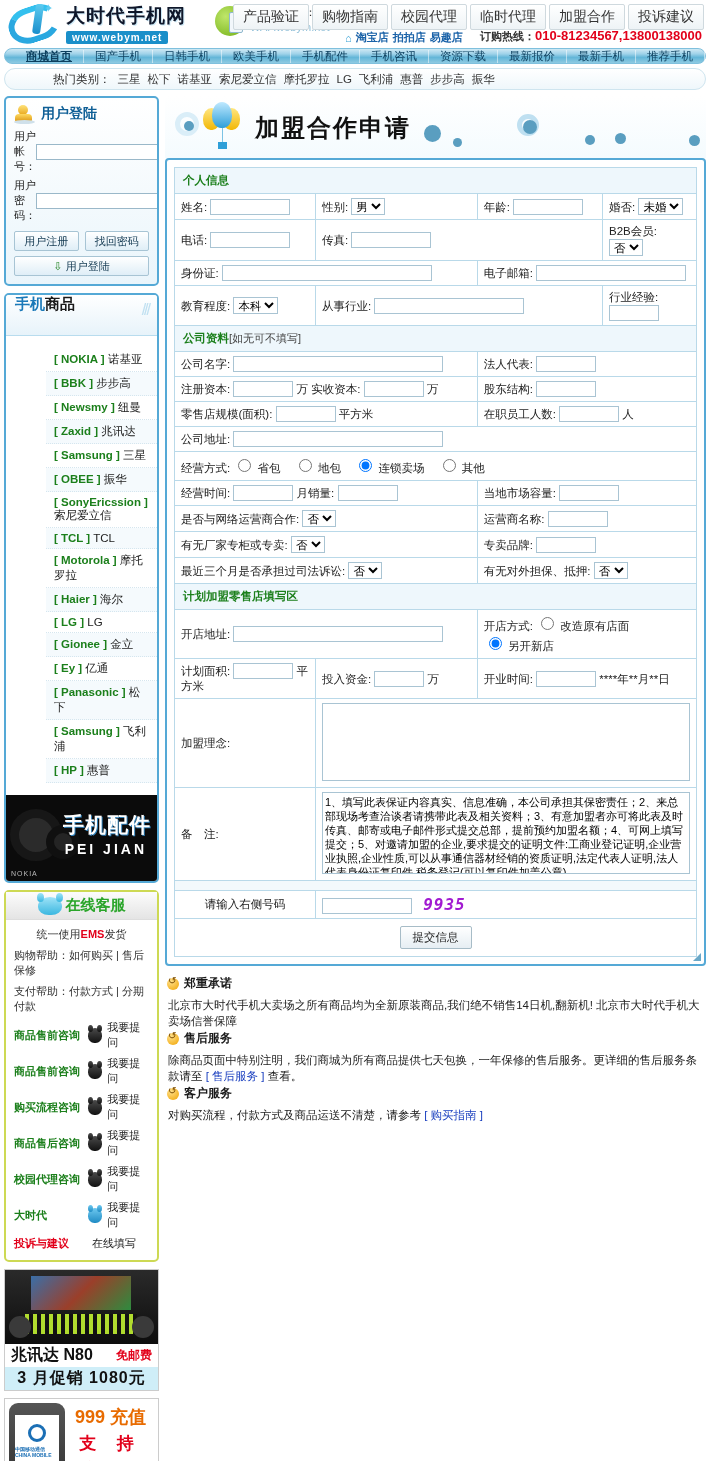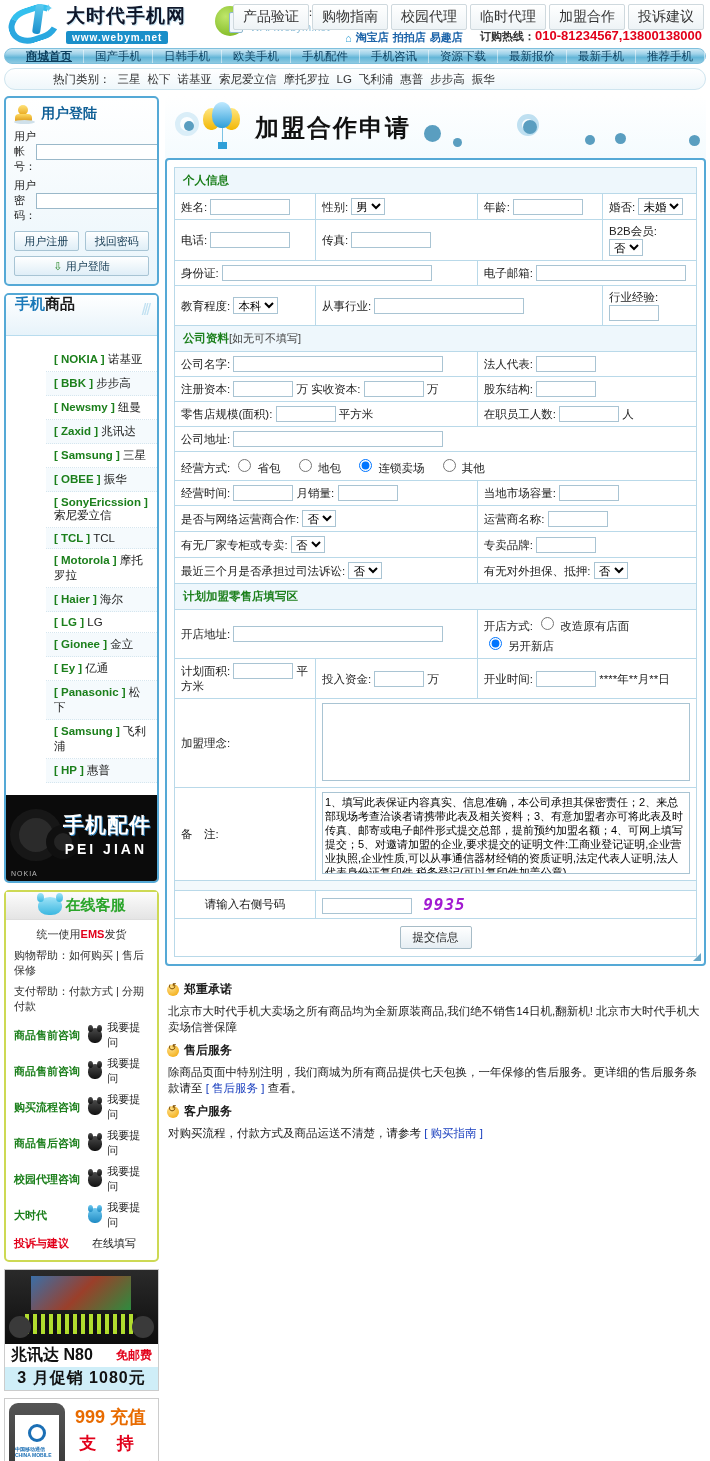--- a/index.html
+++ b/index.html
@@ -286,21 +286,21 @@
   .btn-submit {
     font-size:11.5px; padding:3px 12px; border:1px solid #a7bcc7;
     background:linear-gradient(#ffffff,#e6eef3); border-radius:2px; color:#222;
   }
   .resize-grip {
     position:absolute; right:3px; bottom:3px; width:0; height:0;
     border-left:8px solid transparent; border-bottom:8px solid #6aa8c8;
   }
 
   .notices { padding:8px 2px 0; }
-  .nt-head { display:flex; align-items:center; gap:5px; margin-top:7px; }
+  .nt-head { display:flex; align-items:center; gap:5px; margin-top:1px; }
   .nt-ic {
     width:12px; height:12px; border-radius:50%;
     background:radial-gradient(circle at 35% 30%,#ffe08a,#f0a300);
     position:relative; flex:0 0 12px;
   }
   .nt-ic:after { content:"\21BA"; position:absolute; left:1px; top:-3px; font-size:10px; color:#7a4b00; }
   .nt-title { font-size:12px; font-weight:bold; color:#1a1a1a; }
   .nt-body { font-size:11.5px; color:#222; padding:5px 0 0 1px; line-height:16px; }
   .nt-body a { color:#1a3fbf; text-decoration:none; }
 </style>

